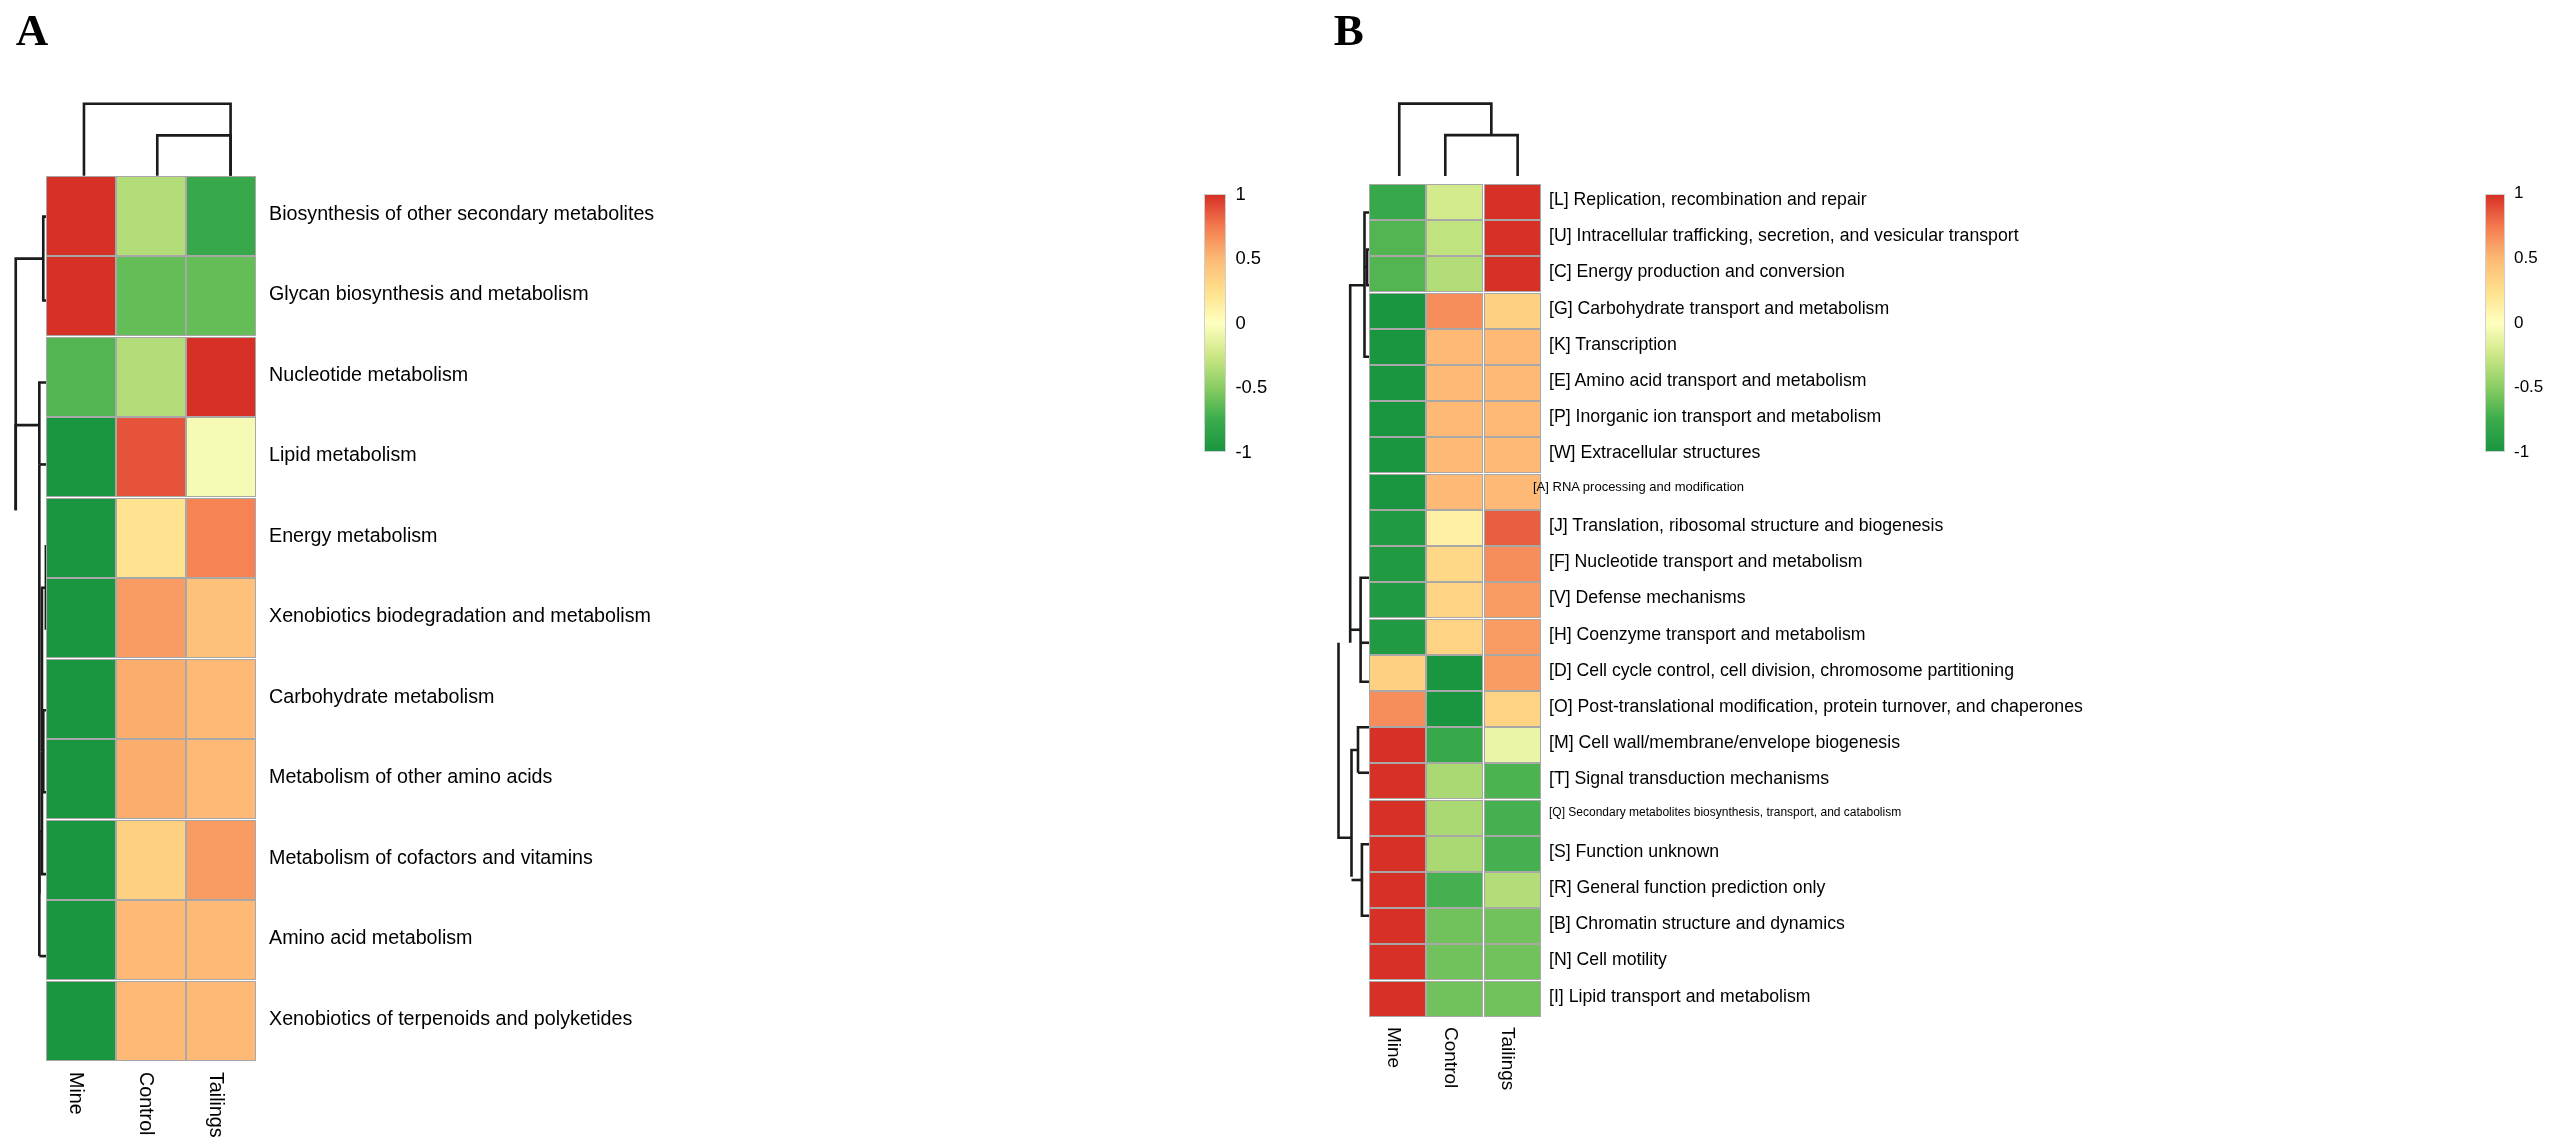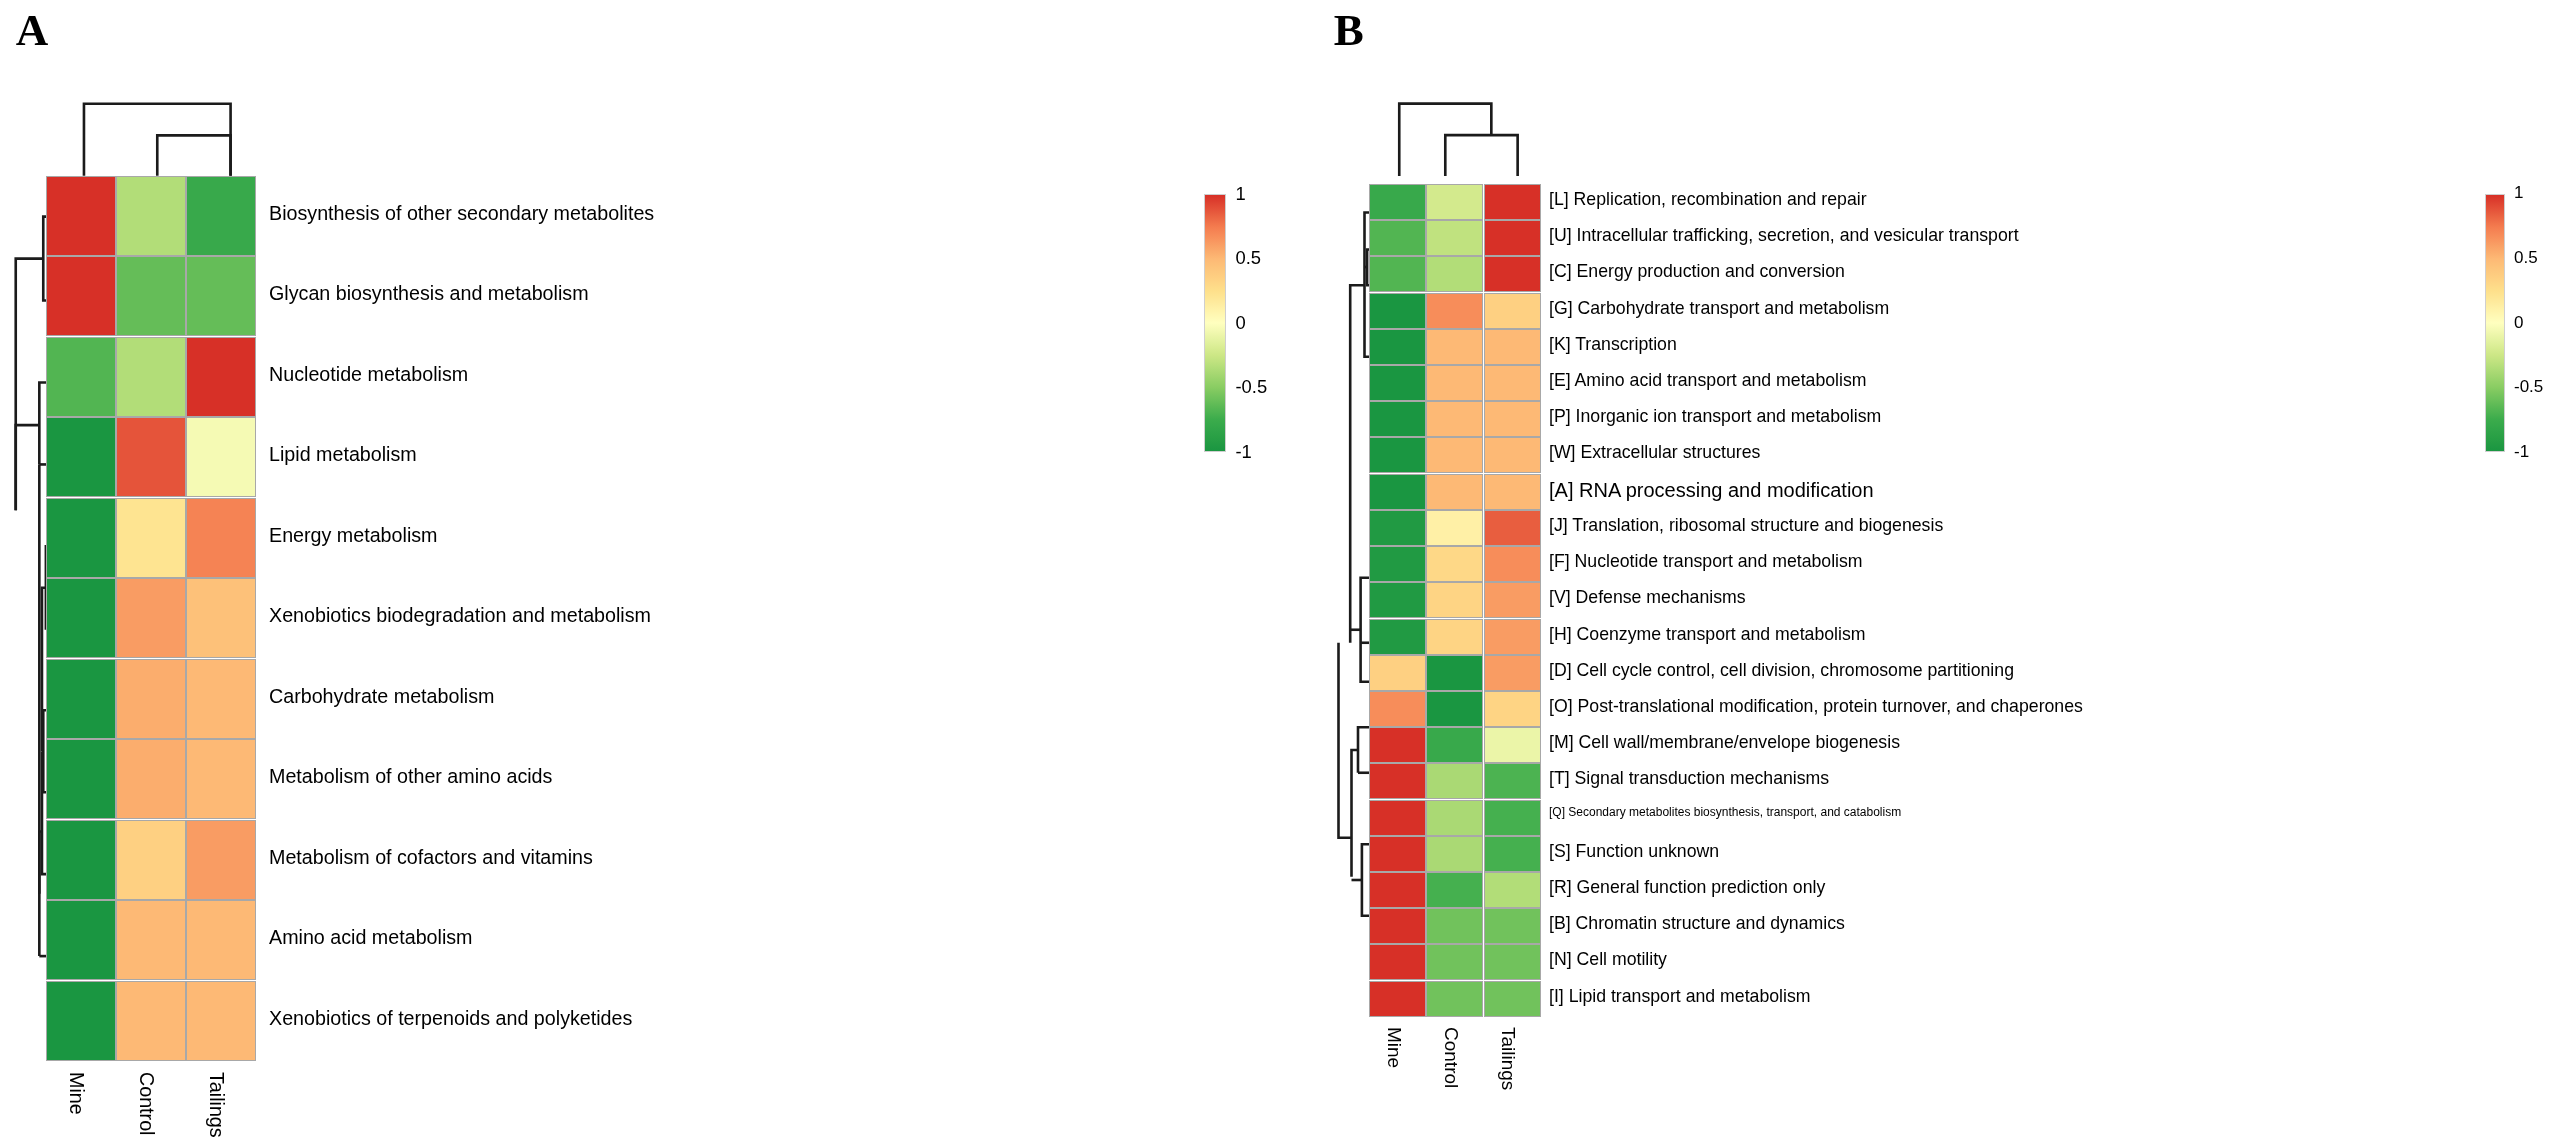--- a/index.html
+++ b/index.html
@@ -227,21 +227,21 @@
 
   <div id="rowlabels-b">
       <div class="rowlabel" style="left: 231px; top: 189px; font-size: 17.7px;">[L] Replication, recombination and repair</div>
       <div class="rowlabel" style="left: 231px; top: 225px; font-size: 17.7px;">[U] Intracellular trafficking, secretion, and vesicular transport</div>
       <div class="rowlabel" style="left: 231px; top: 261px; font-size: 17.7px;">[C] Energy production and conversion</div>
       <div class="rowlabel" style="left: 231px; top: 298px; font-size: 17.7px;">[G] Carbohydrate transport and metabolism</div>
       <div class="rowlabel" style="left: 231px; top: 334px; font-size: 17.7px;">[K] Transcription</div>
       <div class="rowlabel" style="left: 231px; top: 370px; font-size: 17.7px;">[E] Amino acid transport and metabolism</div>
       <div class="rowlabel" style="left: 231px; top: 406px; font-size: 17.7px;">[P] Inorganic ion transport and metabolism</div>
       <div class="rowlabel" style="left: 231px; top: 442px; font-size: 17.7px;">[W] Extracellular structures</div>
-      <div class="rowlabel" style="left: 231px; top: 479px; font-size: 20px; text-align: center;">[A] RNA processing and modification</div>
+      <div class="rowlabel" style="left: 215px; top: 479px; font-size: 13px; text-align: center;">[A] RNA processing and modification</div>
       <div class="rowlabel" style="left: 231px; top: 515px; font-size: 17.7px;">[J] Translation, ribosomal structure and biogenesis</div>
       <div class="rowlabel" style="left: 231px; top: 551px; font-size: 17.7px;">[F] Nucleotide transport and metabolism</div>
       <div class="rowlabel" style="left: 231px; top: 587px; font-size: 17.7px;">[V] Defense mechanisms</div>
       <div class="rowlabel" style="left: 231px; top: 624px; font-size: 17.7px;">[H] Coenzyme transport and metabolism</div>
       <div class="rowlabel" style="left: 231px; top: 660px; font-size: 17.7px;">[D] Cell cycle control, cell division, chromosome partitioning</div>
       <div class="rowlabel" style="left: 231px; top: 696px; font-size: 17.7px;">[O] Post-translational modification, protein turnover, and chaperones</div>
       <div class="rowlabel" style="left: 231px; top: 732px; font-size: 17.7px;">[M] Cell wall/membrane/envelope biogenesis</div>
       <div class="rowlabel" style="left: 231px; top: 768px; font-size: 17.7px;">[T] Signal transduction mechanisms</div>
       <div class="rowlabel" style="left: 231px; top: 805px; font-size: 12px;">[Q] Secondary metabolites biosynthesis, transport, and catabolism</div>
       <div class="rowlabel" style="left: 231px; top: 841px; font-size: 17.7px;">[S] Function unknown</div>

